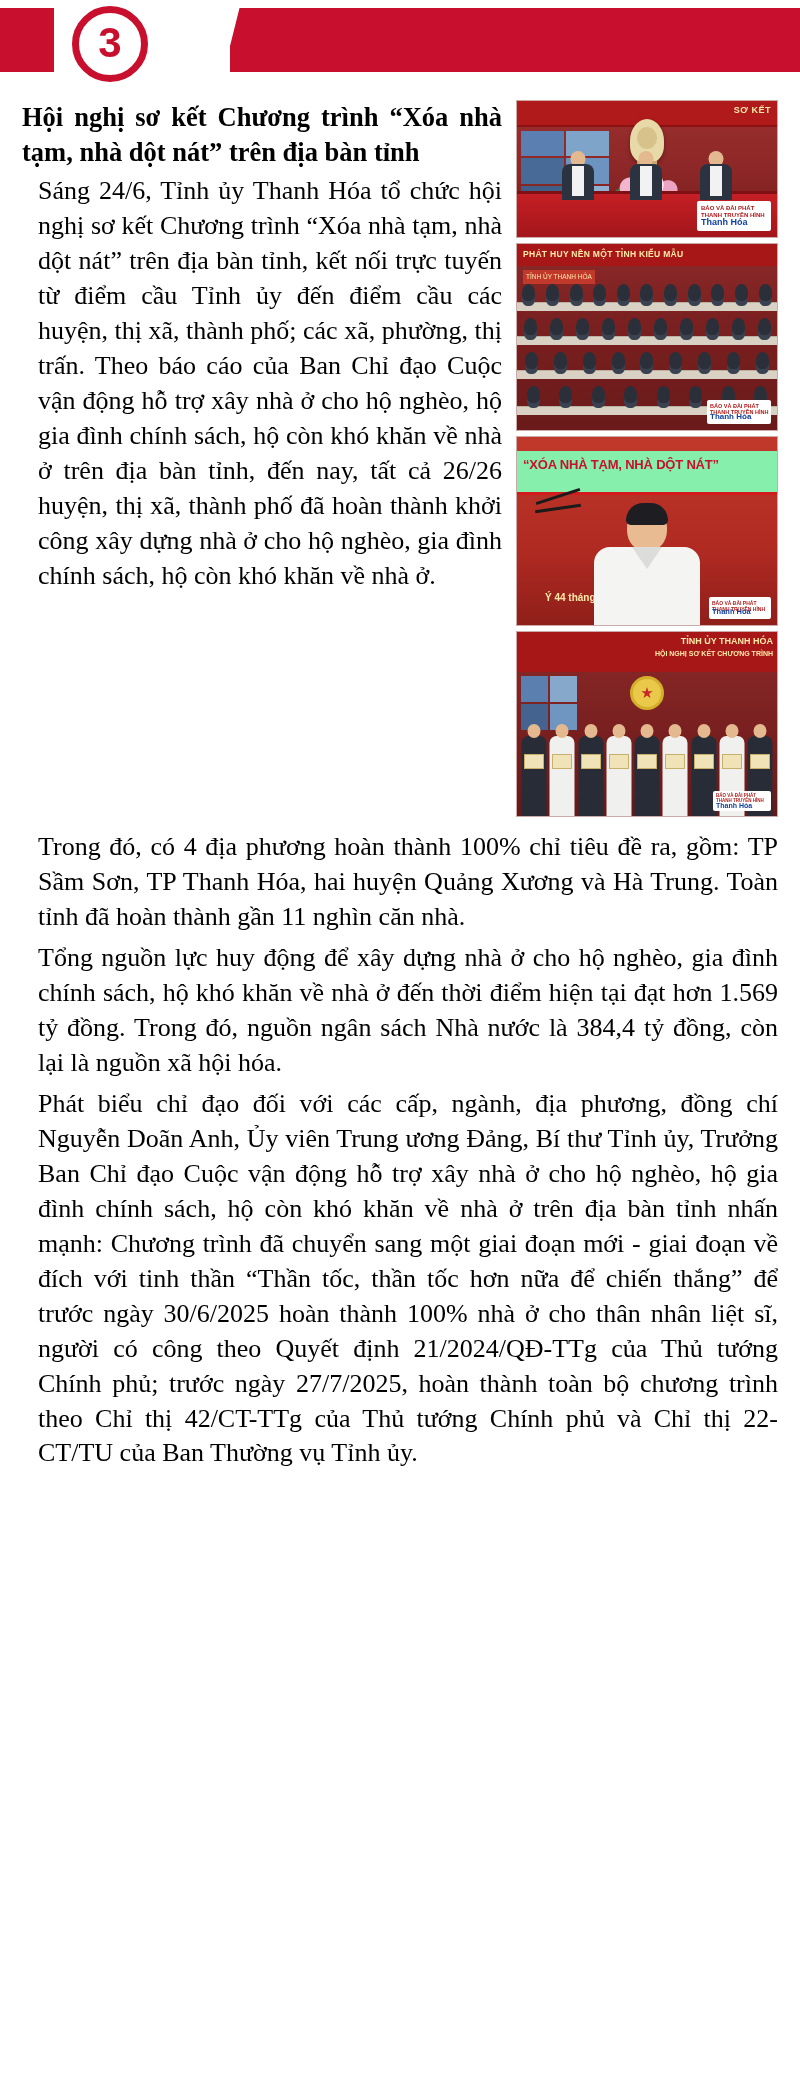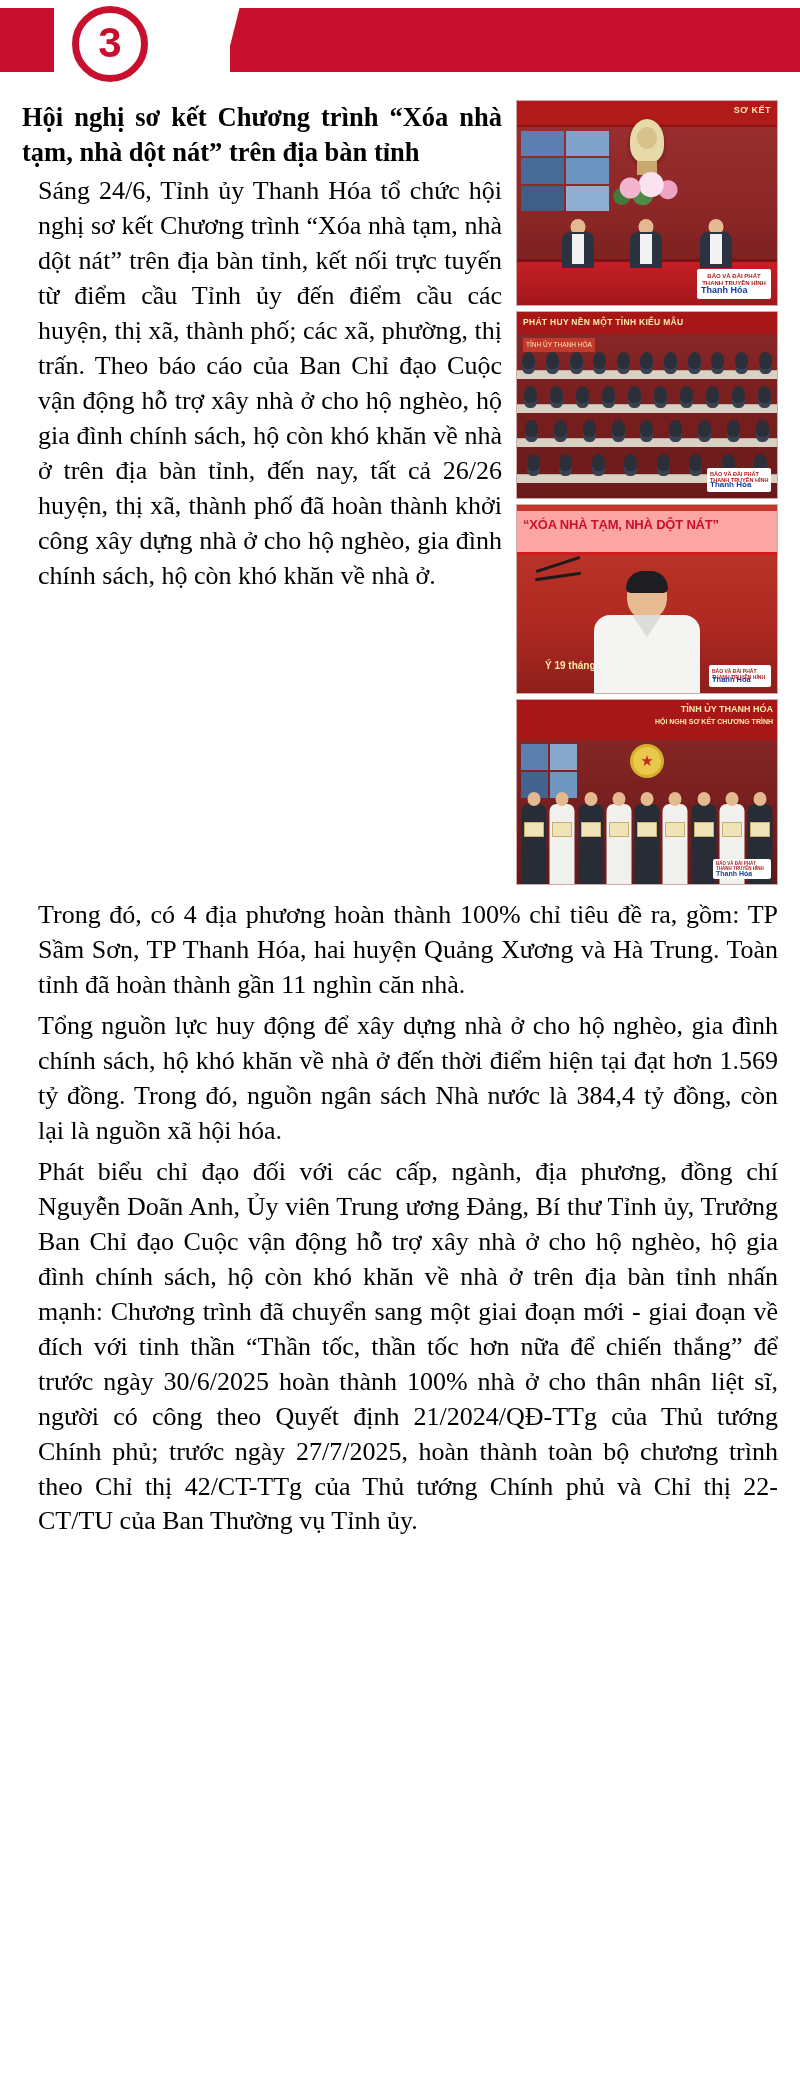--- a/index.html
+++ b/index.html
@@ -113,21 +113,21 @@
     margin: 0 0 8px 14px;
   }
   .photo {
     width: 262px;
     position: relative;
     overflow: hidden;
     margin-bottom: 5px;
     background: #7a2b2b;
     border: 1px solid #caa;
   }
-  .photo-1 { height: 206px; text-align: center; }
+  .photo-1 { height: 138px; }
   .photo-2 { height: 188px; }
   .photo-3 { height: 190px; }
   .photo-4 { height: 186px; }
 
   
   .p1-wall {
     position: absolute; inset: 0;
     background: linear-gradient(180deg,#9c3030 0%, #8c2626 55%, #6e1d1d 100%);
   }
   .p1-banner {
@@ -229,22 +229,22 @@
   }
   .p2-tag {
     position:absolute; right:6px; bottom:6px; width:64px; height:24px; background:#ffffff; border-radius:2px;
   }
   .p2-tag span { position:absolute; left:3px; top:3px; font-family:"Liberation Sans",sans-serif; font-size:5.5px; color:#b01a1a; font-weight:bold;}
   .p2-tag b { position:absolute; left:3px; bottom:3px; font-family:"Liberation Sans",sans-serif; font-size:8px; color:#1340a0; font-weight:bold;}
 
   
   .p3-wall { position:absolute; inset:0; background: linear-gradient(180deg,#c0392b 0%, #b02a22 60%, #8f1f1a 100%); }
   .p3-banner-top {
-    position:absolute; left:0; top:6px; width:100%; height:44px;
-    background:#fca5a5; border-bottom:3px solid #d21c1c;
+    position:absolute; left:0; top:14px; width:100%; height:44px;
+    background:#86efac; border-bottom:3px solid #d21c1c;
   }
   .p3-banner-top span {
     position:absolute; left:6px; top:6px; right:4px;
     font-family:"Liberation Sans",sans-serif; font-weight:bold; font-size:13px;
     color:#c8102e; line-height:1.25; letter-spacing:-.2px;
   }
   .p3-date {
     position:absolute; left:28px; bottom:22px;
     color:#ffe9a8; font-family:"Liberation Sans",sans-serif; font-size:10px; font-weight:bold;
   }
@@ -404,21 +404,21 @@
         <span>BÁO VÀ ĐÀI PHÁT THANH TRUYỀN HÌNH</span>
         <b>Thanh Hóa</b>
       </div>
     </div>
 
     <div class="photo photo-3">
       <div class="p3-wall"></div>
       <div class="p3-banner-top">
         <span>“XÓA NHÀ TẠM, NHÀ DỘT NÁT”</span>
       </div>
-      <div class="p3-date">Ý 19 tháng</div>
+      <div class="p3-date">Ý 44 tháng</div>
       <div class="p3-person">
         <div class="p3-body"></div>
         <div class="p3-head"></div>
         <div class="p3-hair"></div>
         <div class="p3-collar"></div>
       </div>
       <div class="p3-mic"></div>
       <div class="p3-mic2"></div>
       <div class="p3-tag">
         <span>BÁO VÀ ĐÀI PHÁT THANH TRUYỀN HÌNH</span>

